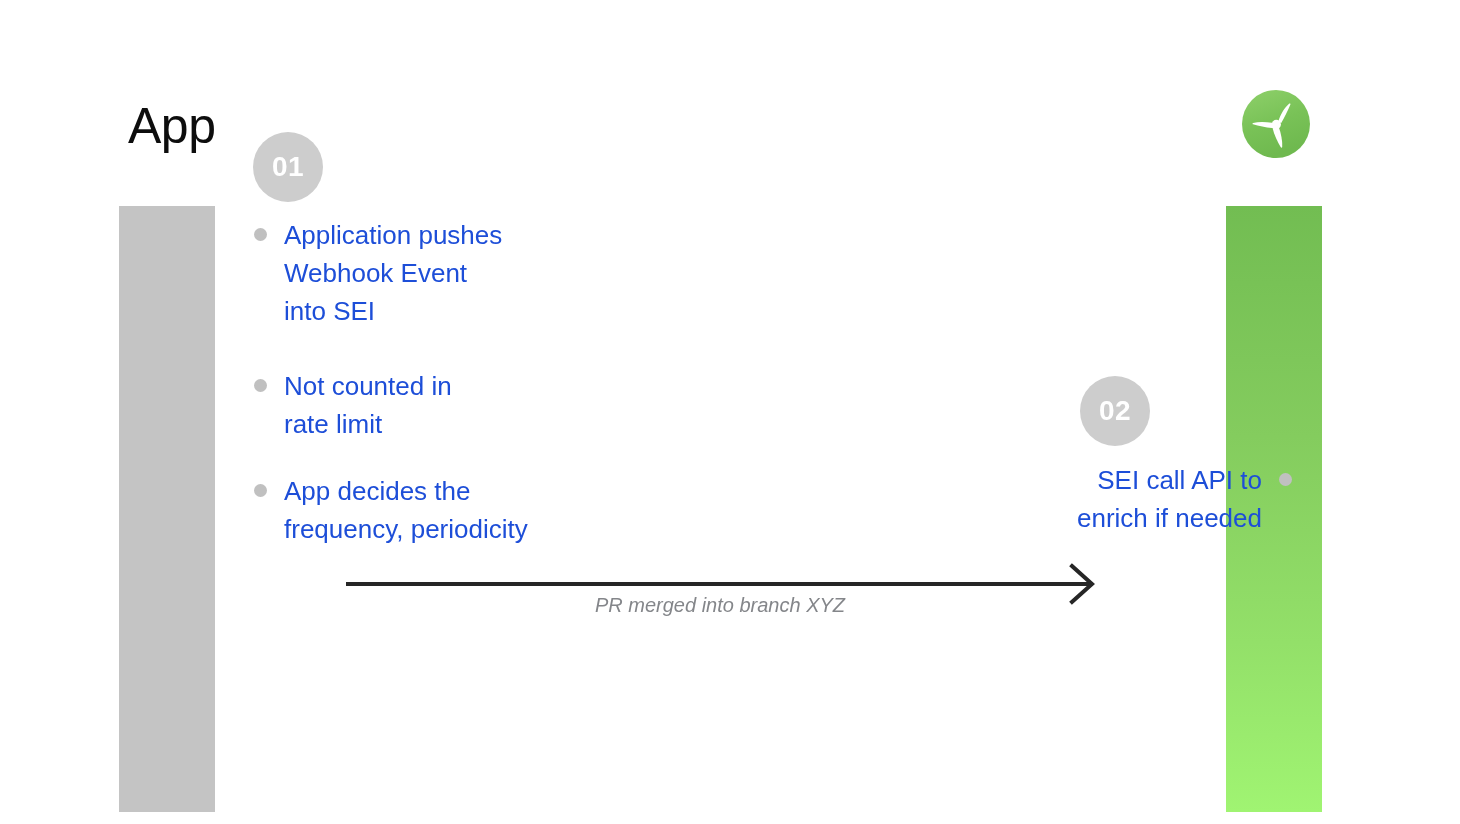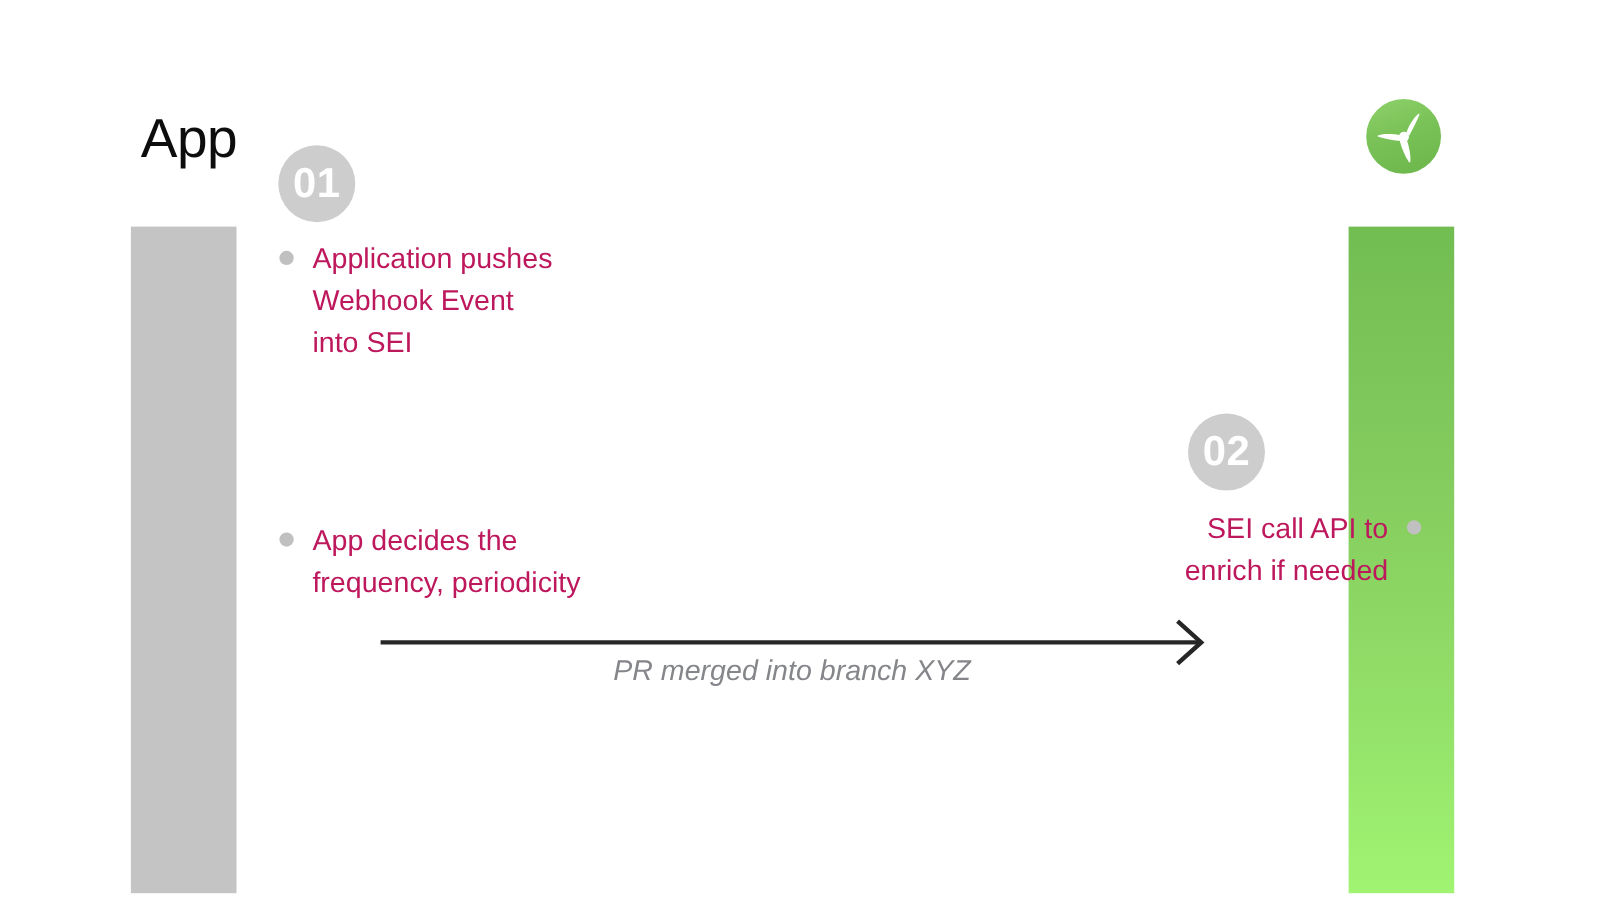--- a/index.html
+++ b/index.html
@@ -61,21 +61,21 @@
   }
 
   
   .step-badge {
     position: absolute;
     width: 70px;
     height: 70px;
     border-radius: 50%;
     background: #cdcdcd;
     color: #ffffff;
-    font-size: 38px;
+    font-size: 28px;
     font-weight: 700;
     display: flex;
     align-items: center;
     justify-content: center;
     letter-spacing: 0.5px;
   }
   .step-badge.one { left: 253px; top: 132px; }
   .step-badge.two { left: 1080px; top: 376px; text-align: center; }
 
   
@@ -102,35 +102,35 @@
     background: #c0c0c0;
     flex: 0 0 13px;
     margin-top: 12px;
   }
   .bullet-group.left-col .bullet-dot { margin-right: 17px; }
   .bullet-group.right-col .bullet-dot { margin-left: 17px; }
 
   .bullet-text {
     font-size: 26px;
     line-height: 38px;
-    color: #be185d;
+    color: #1d4ed8;
     white-space: pre-line;
     font-weight: 400;
   }
 
   .group-1 { top: 216px; }
   .group-2 { top: 367px; }
   .group-3 { top: 472px; }
   .group-r1 { top: 461px; }
 
   
   .arrow-wrap { position: absolute; }
   .arrow-label {
     position: absolute;
-    font-size: 26px;
+    font-size: 20px;
     font-style: italic;
     color: #84868a;
     white-space: nowrap;
     text-align: center;
     width: 100%;
     font-weight: 400;
   }
   .arrow-1 { left: 344px; top: 560px; width: 752px; height: 50px; }
   .arrow-2 { left: 344px; top: 638px; width: 752px; height: 50px; }
   .arrow-1 .arrow-label { top: 34px; }
@@ -175,20 +175,27 @@
 
   <div class="bullet-group left-col group-1">
     <div class="bullet-row">
       <span class="bullet-dot"></span>
       <span class="bullet-text">Application pushes
 Webhook Event
 into SEI</span>
     </div>
   </div>
 
+  <div class="bullet-group left-col group-2">
+    <div class="bullet-row">
+      <span class="bullet-dot"></span>
+      <span class="bullet-text">Not counted in
+rate limit</span>
+    </div>
+  </div>
 
   <div class="bullet-group left-col group-3">
     <div class="bullet-row">
       <span class="bullet-dot"></span>
       <span class="bullet-text">App decides the
 frequency, periodicity</span>
     </div>
   </div>
 
   <div class="bullet-group right-col group-r1">

